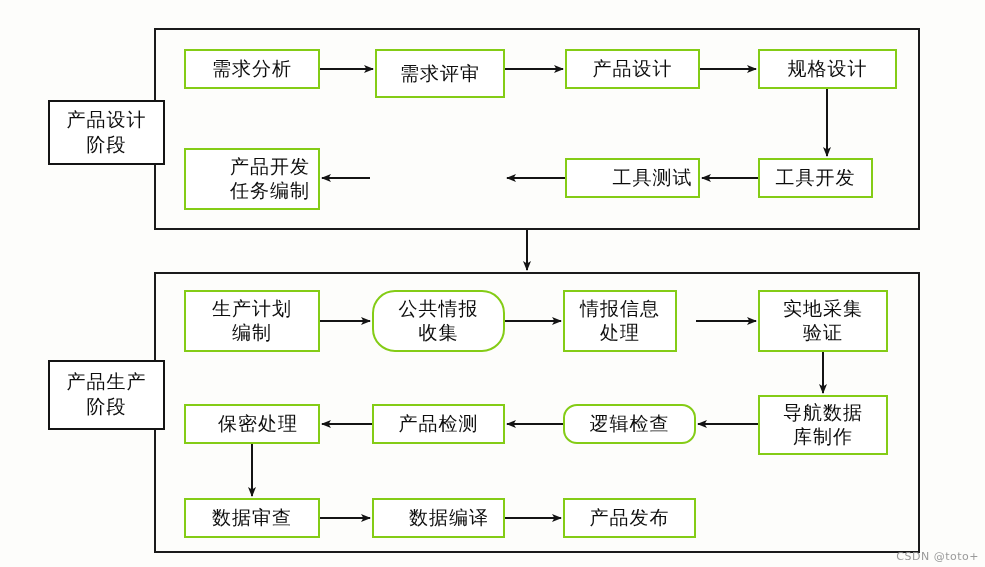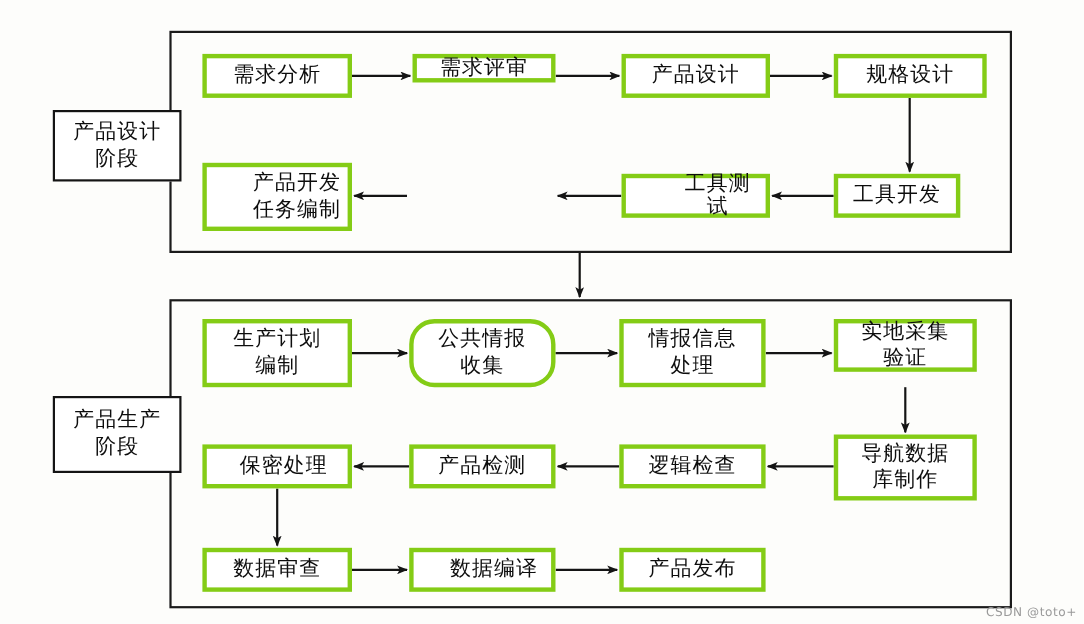--- a/index.html
+++ b/index.html
@@ -29,21 +29,21 @@
     pointer-events: none;
   }
   .group-box {
     position: absolute;
     border: 2px solid #1b1b1b;
     background: transparent;
     box-sizing: border-box;
   }
   .node {
     position: absolute;
-    border: 4px solid #84cc16;
+    border: 2px solid #84cc16;
     background: #ffffff;
     box-sizing: border-box;
     display: flex;
     align-items: center;
     justify-content: center;
     text-align: center;
     color: #0d0d0d;
     font-size: 19px;
     line-height: 1.12;
     letter-spacing: 1px;
@@ -137,21 +137,21 @@
 阶段</span>
   </div>
   <div class="stage-label" style="left:48px; top:360px; width:117px; height:70px;">
     <span class="ntext">产品生产
 阶段</span>
   </div>
 
   <div class="node" style="left:184px; top:49px; width:136px; height:40px;">
     <span class="ntext">需求分析</span>
   </div>
-  <div class="node" style="left:375px; top:49px; width:130px; height:26px;">
+  <div class="node" style="left:375px; top:49px; width:130px; height:49px;">
     <span class="ntext">需求评审</span>
   </div>
   <div class="node" style="left:565px; top:49px; width:135px; height:40px;">
     <span class="ntext">产品设计</span>
   </div>
   <div class="node" style="left:758px; top:49px; width:139px; height:40px;">
     <span class="ntext">规格设计</span>
   </div>
   <div class="node" style="left:758px; top:158px; width:115px; height:40px;">
     <span class="ntext">工具开发</span>
@@ -165,33 +165,33 @@
   </div>
 
   <div class="node two-line" style="left:184px; top:290px; width:136px; height:62px;">
     <span class="ntext">生产计划
 编制</span>
   </div>
   <div class="node two-line" style="left:372px; top:290px; width:133px; height:62px;border-radius:23px;">
     <span class="ntext">公共情报
 收集</span>
   </div>
-  <div class="node two-line" style="left:563px; top:290px; width:133px; height:62px;">
+  <div class="node two-line" style="left:563px; top:290px; width:114px; height:62px;">
     <span class="ntext">情报信息
 处理</span>
   </div>
-  <div class="node two-line" style="left:758px; top:290px; width:130px; height:48px;">
+  <div class="node two-line" style="left:758px; top:290px; width:130px; height:62px;">
     <span class="ntext">实地采集
 验证</span>
   </div>
   <div class="node two-line" style="left:758px; top:395px; width:130px; height:60px;">
     <span class="ntext">导航数据
 库制作</span>
   </div>
-  <div class="node" style="left:563px; top:404px; width:133px; height:40px;">
+  <div class="node" style="left:563px; top:404px; width:133px; height:40px;border-radius:14px;">
     <span class="ntext">逻辑检查</span>
   </div>
   <div class="node" style="left:372px; top:404px; width:133px; height:40px;">
     <span class="ntext">产品检测</span>
   </div>
   <div class="node" style="left:184px; top:404px; width:136px; height:40px;padding-left:12px;">
     <span class="ntext">保密处理</span>
   </div>
   <div class="node" style="left:184px; top:498px; width:136px; height:40px;">
     <span class="ntext">数据审查</span>

